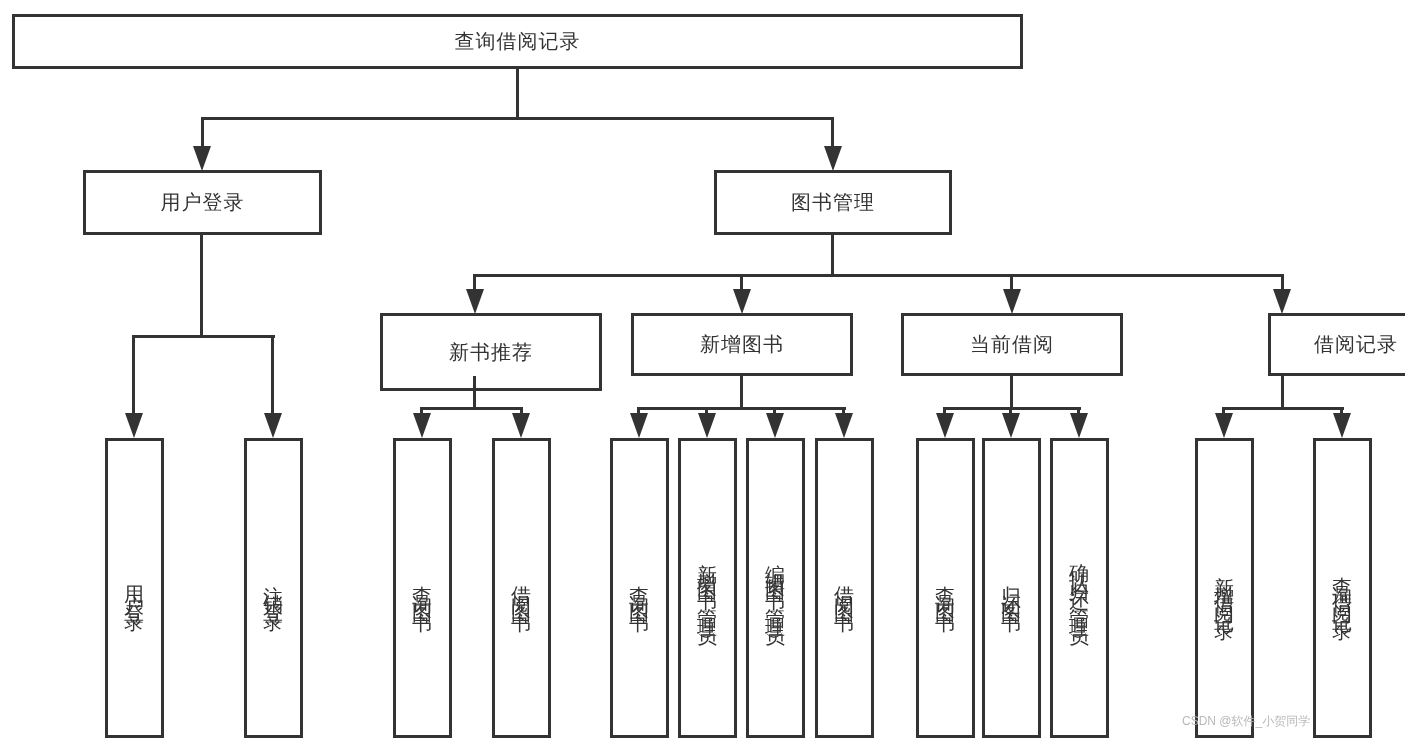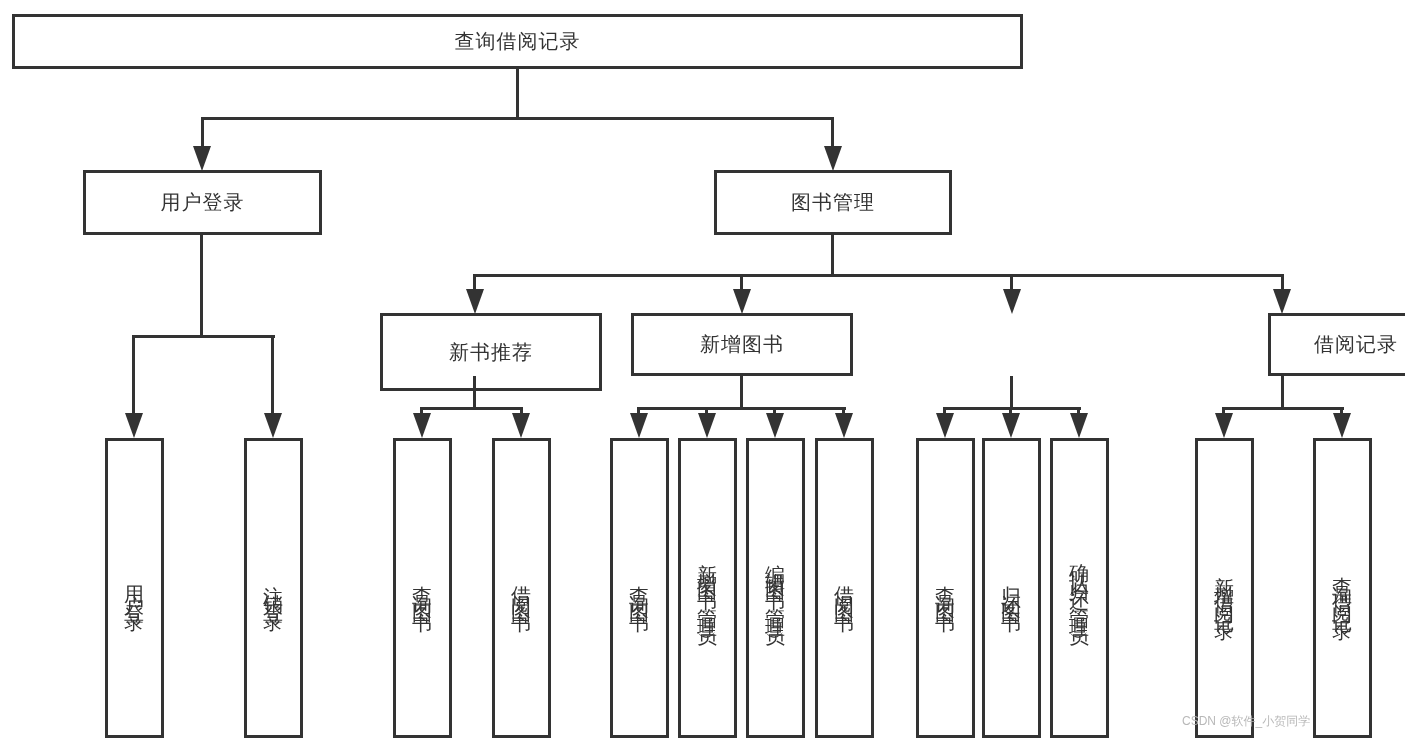--- a/index.html
+++ b/index.html
@@ -103,20 +103,23 @@
   <div class="arrow" style="left:1003px; top:289px;"></div>
   <div class="vl" style="left:1281px; top:274px; height:17px;"></div>
   <div class="arrow" style="left:1273px; top:289px;"></div>
 
   <div class="node" style="left:372px; top:313px; width:222px; height:78px;margin-left:8px;">
     <span>新书推荐</span>
   </div>
   <div class="node" style="left:631px; top:313px; width:222px; height:63px;">
     <span>新增图书</span>
   </div>
+  <div class="node" style="left:901px; top:313px; width:222px; height:63px;">
+    <span>当前借阅</span>
+  </div>
   <div class="node" style="left:1235px; top:313px; width:176px; height:63px;margin-left:33px;">
     <span>借阅记录</span>
   </div>
 
   <div class="vl" style="left:473px; top:376px; height:34px;"></div>
   <div class="hl" style="left:420px; top:407px; width:103px;"></div>
   <div class="vl" style="left:420px; top:407px; height:9px;"></div>
   <div class="arrow" style="left:413px; top:413px;"></div>
   <div class="vl" style="left:520px; top:407px; height:9px;"></div>
   <div class="arrow" style="left:512px; top:413px;"></div>

